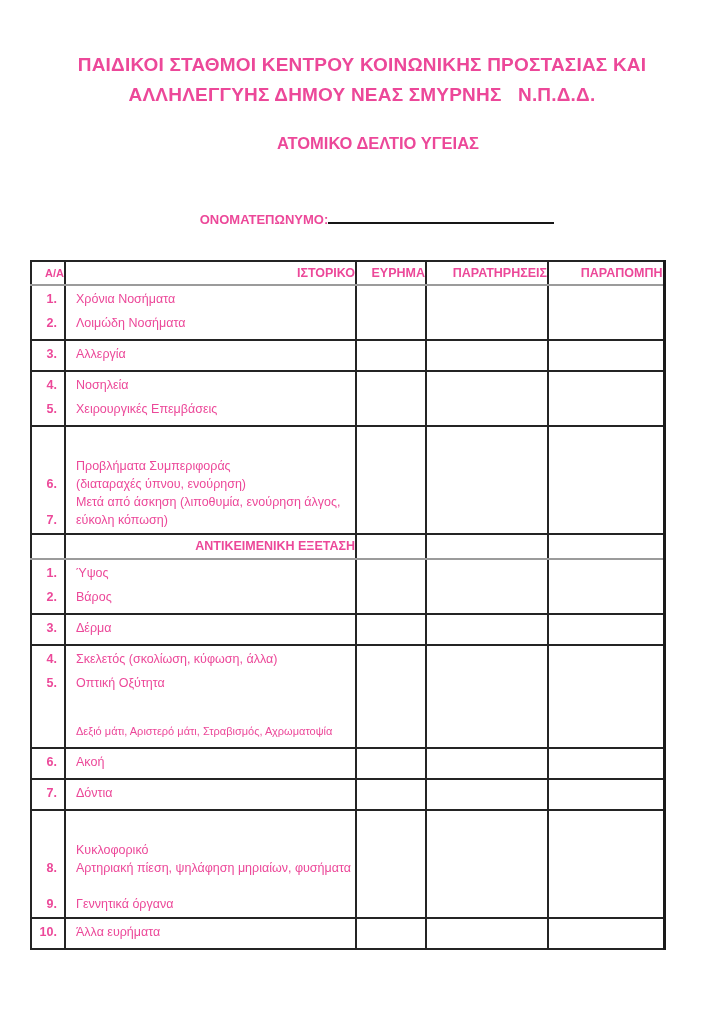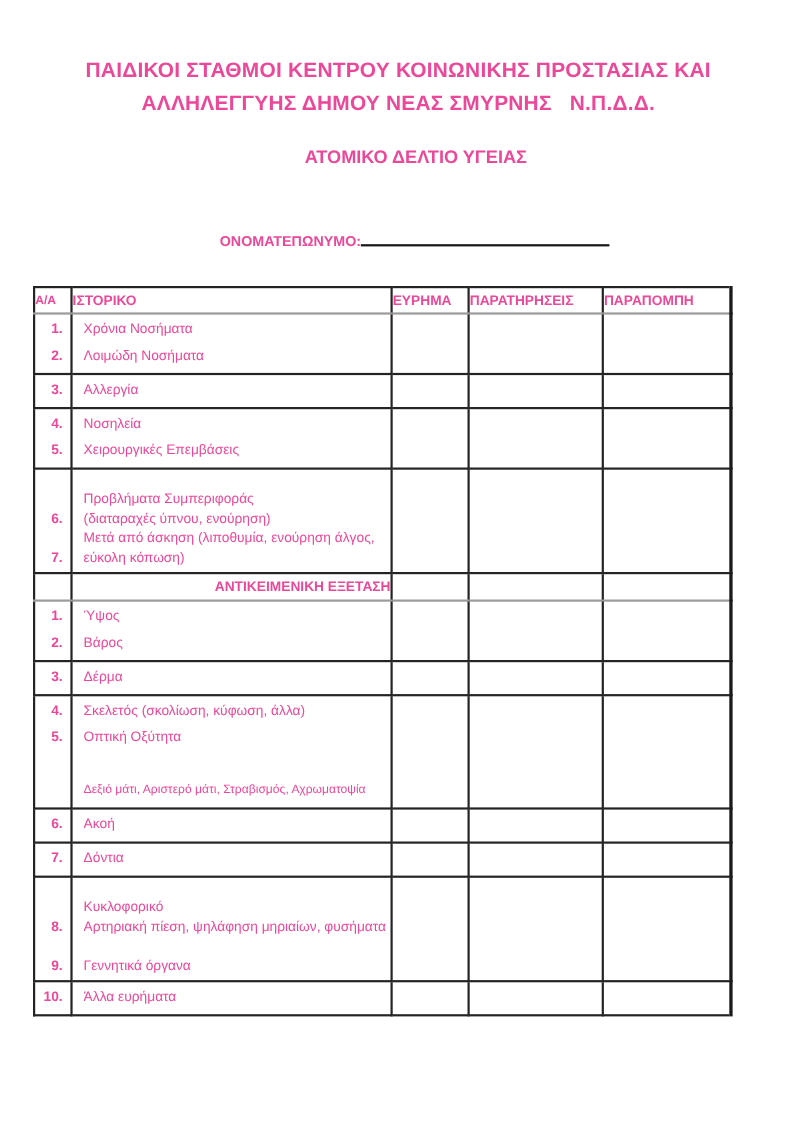--- a/index.html
+++ b/index.html
@@ -56,31 +56,31 @@
     border-right-width: 3px;
   }
   .health-table th, .health-table td {
     border: 2px solid #242424;
     padding: 0;
   }
   .health-table thead th {
     height: 24px;
     font-size: 12.5px;
     font-weight: 700;
-    text-align: left;
+    text-align: right;
     border-bottom-color: #9b9b9b;
   }
   .health-table thead th.col-num { font-size: 11px; }
   .health-table td { vertical-align: bottom; padding: 1px 0 4px; }
   td.col-num  { text-align: right; padding-right: 7px; font-weight: 700; }
   td.col-hist { padding-left: 10px; }
   .line { line-height: 24px; font-size: 12.5px; white-space: nowrap; overflow: hidden; }
   .line.small { font-size: 11px; }
   tr.compact .line { line-height: 18px; }
-  tr.compact td { padding-top: 17px; }
+  tr.compact td { padding-top: 30px; }
   tr.section td { border-bottom-color: #9b9b9b; }
   td.section-title {
     text-align: right;
     font-weight: 700;
     font-size: 12.5px;
     padding: 2px 0 3px;
     vertical-align: middle;
   }
   
   .footer { margin: 20px 0 0 35px; font-size: 12.5px; white-space: nowrap; }

